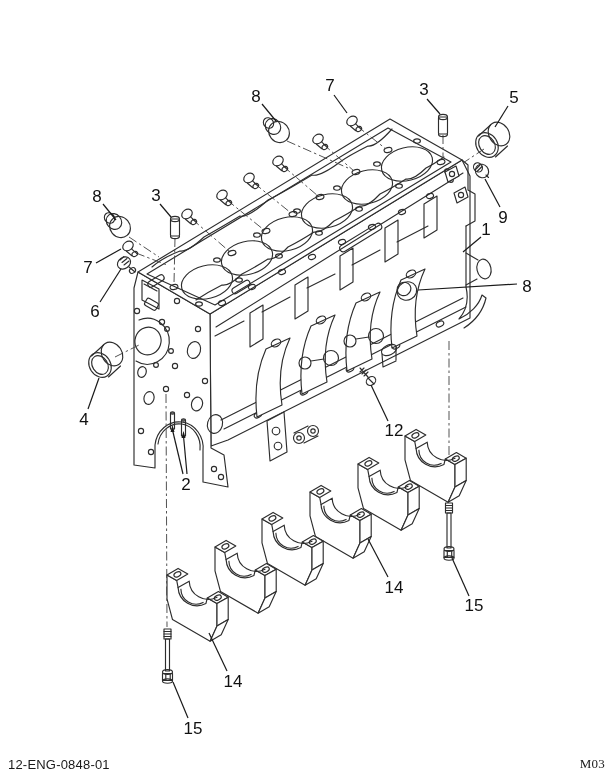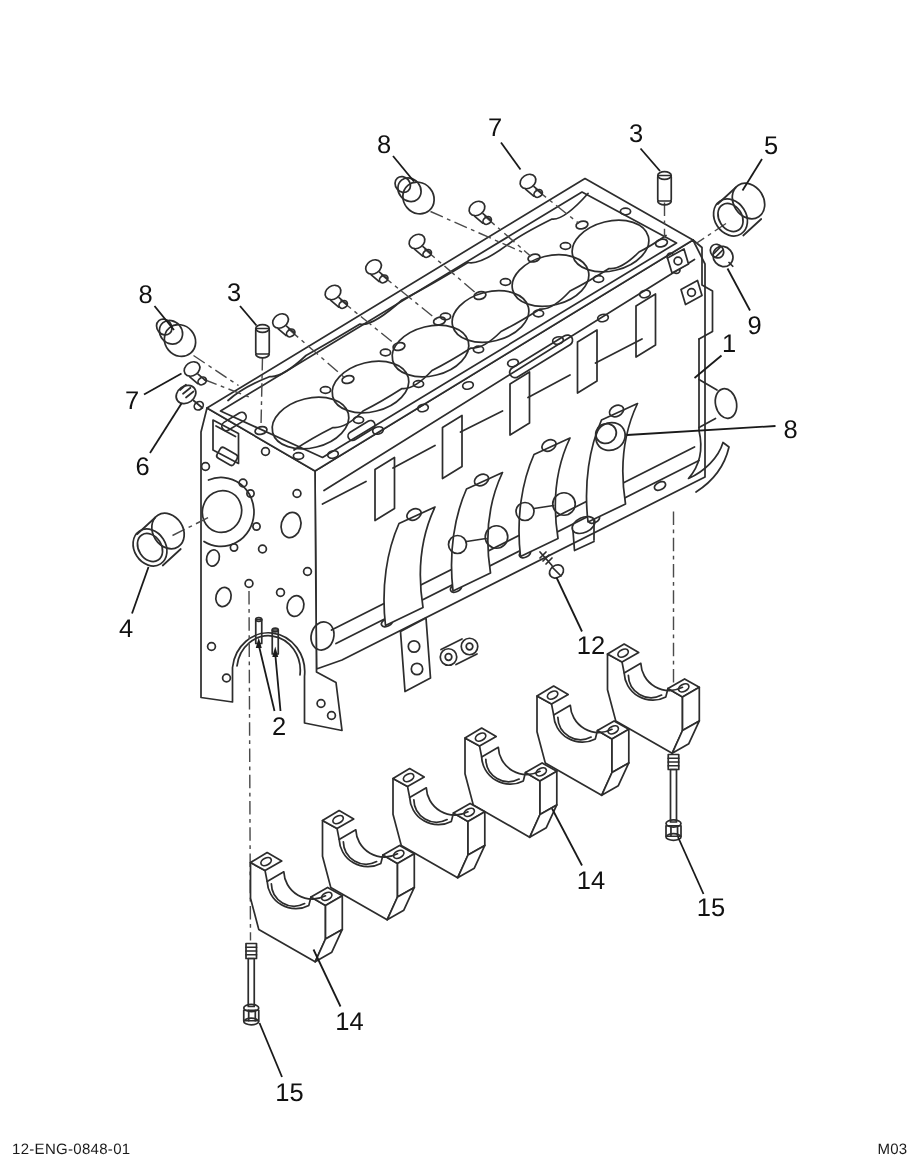--- a/index.html
+++ b/index.html
@@ -4,23 +4,23 @@
 <style>
   html,body{margin:0;padding:0;background:#fff;}
   #page{position:relative;width:610px;height:777px;background:#fff;overflow:hidden;
         font-family:"Liberation Sans",sans-serif;}
   #diagram-svg{position:absolute;left:0;top:0;}
   .lines{stroke:#2d2d2d;stroke-width:1.15;fill:none;stroke-linejoin:round;stroke-linecap:round;}
   .face{fill:#ffffff;}
   .dashdot{stroke:#4a4a4a;stroke-width:0.95;fill:none;stroke-dasharray:9 3 2.5 3;}
   .leader{stroke:#1a1a1a;stroke-width:1.2;}
   .callout{font-family:"Liberation Sans",sans-serif;font-size:17px;fill:#111;}
-  .footer-text{position:absolute;bottom:5px;font-size:10px;color:#1a1a1a;letter-spacing:0.2px;}
+  .footer-text{position:absolute;bottom:5px;font-size:13px;color:#1a1a1a;letter-spacing:0.2px;}
   #footer-left{left:8px;}
-  #footer-right{right:5px;}
+  #footer-right{right:5px;font-family:Liberation Serif, serif;}
 </style>
 </head>
 <body>
 
 <div id="page">
 <svg id="diagram-svg" width="610" height="777" viewBox="0 0 610 777">
 
   <defs>
     <g id="bolt" class="lines">
       <ellipse rx="5.6" ry="4.4" transform="rotate(-35)"></ellipse>

